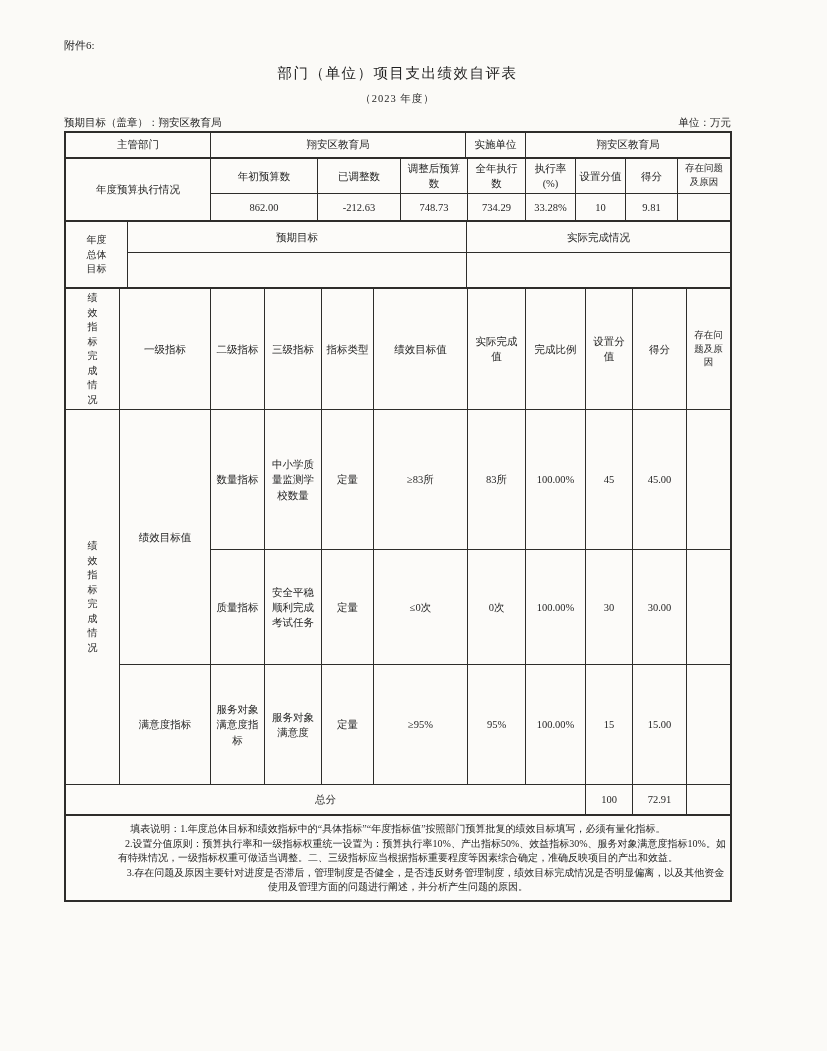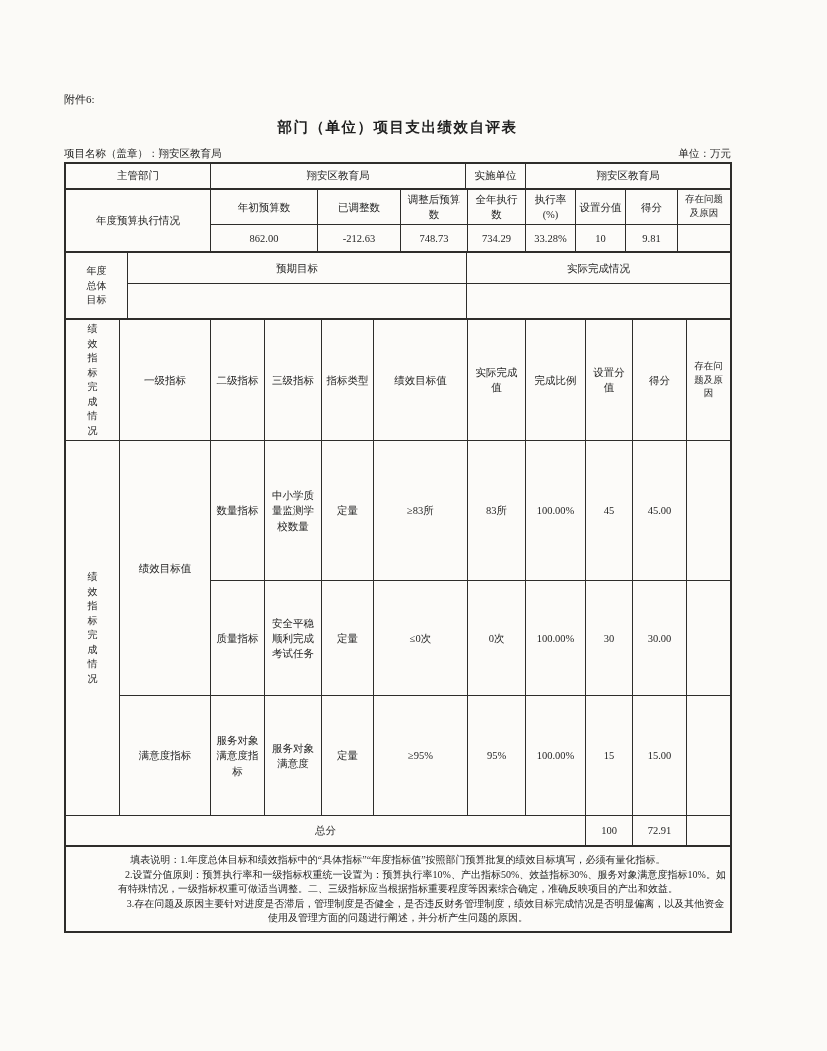--- a/index.html
+++ b/index.html
@@ -4,24 +4,24 @@
 <style>
   html,body { margin:0; padding:0; }
   body {
     width:827px; height:1051px;
     background:#fbfaf7;
     font-family:"Liberation Serif", serif;
     color:#1f1f1f;
     -webkit-font-smoothing:antialiased;
   }
   .page { position:relative; width:827px; height:1051px; overflow:hidden; }
-  .content { width:667px; margin-left:64px; padding-top:92px; }
+  .content { width:667px; margin-left:64px; padding-top:38px; }
 
   .attachment { font-size:11px; height:14px; }
-  .title { text-align:center; font-size:14.5px; font-weight:bold; letter-spacing:1.5px; margin-top:12px; }
+  .title { text-align:center; font-size:14.5px; font-weight:normal; letter-spacing:1.5px; margin-top:12px; }
   .subtitle { text-align:center; font-size:10.5px; margin-top:9px; letter-spacing:1px; }
   .meta-row { display:flex; justify-content:space-between; align-items:flex-end; font-size:10.5px; margin-top:10px; margin-bottom:1px; }
 
   .grid { display:inline-block; border:1px solid #2e2d2b; background:#fcfbf9; }
   table.t { border-collapse:collapse; table-layout:fixed; width:665px; font-size:10.5px; }
   table.t td {
     border:1px solid #2e2d2b;
     text-align:center; vertical-align:middle;
     padding:2px 3px; line-height:1.45;
     word-break:break-all;
@@ -34,23 +34,24 @@
   td.notes p.ind { text-indent:5.5em;text-align:center; }
 </style>
 </head>
 <body>
 
 <div class="page">
   <div class="content">
 
     <div class="attachment">附件6:</div>
     <div class="title">部门（单位）项目支出绩效自评表</div>
+    <div class="subtitle">（2023 年度）</div>
 
     <div class="meta-row">
-      <span>项目名称（盖章）：翔安区教育局</span>
+      <span>预期目标（盖章）：翔安区教育局</span>
       <span>单位：万元</span>
     </div>
 
     <div class="grid">
 
       
       <table class="t">
         <colgroup>
             <col style="width:145px">
             <col style="width:255px">

